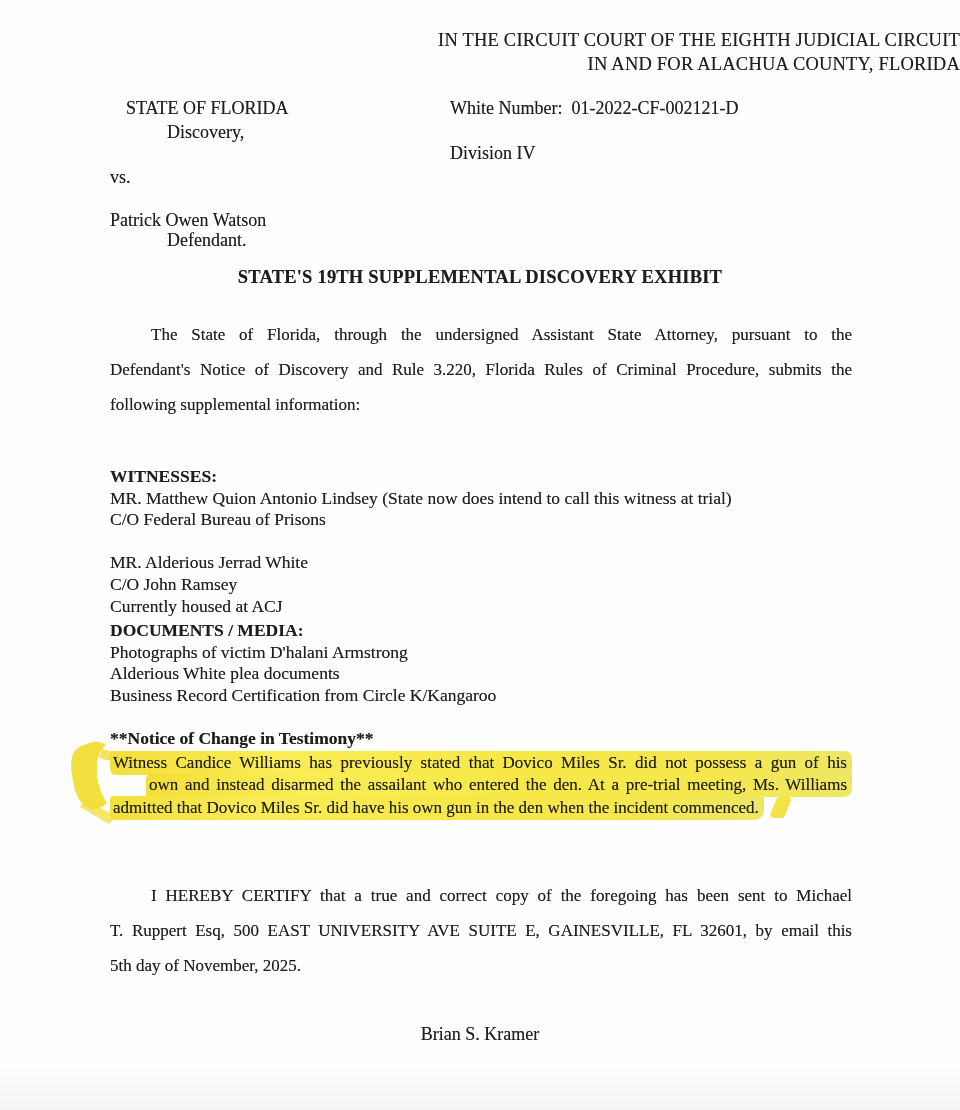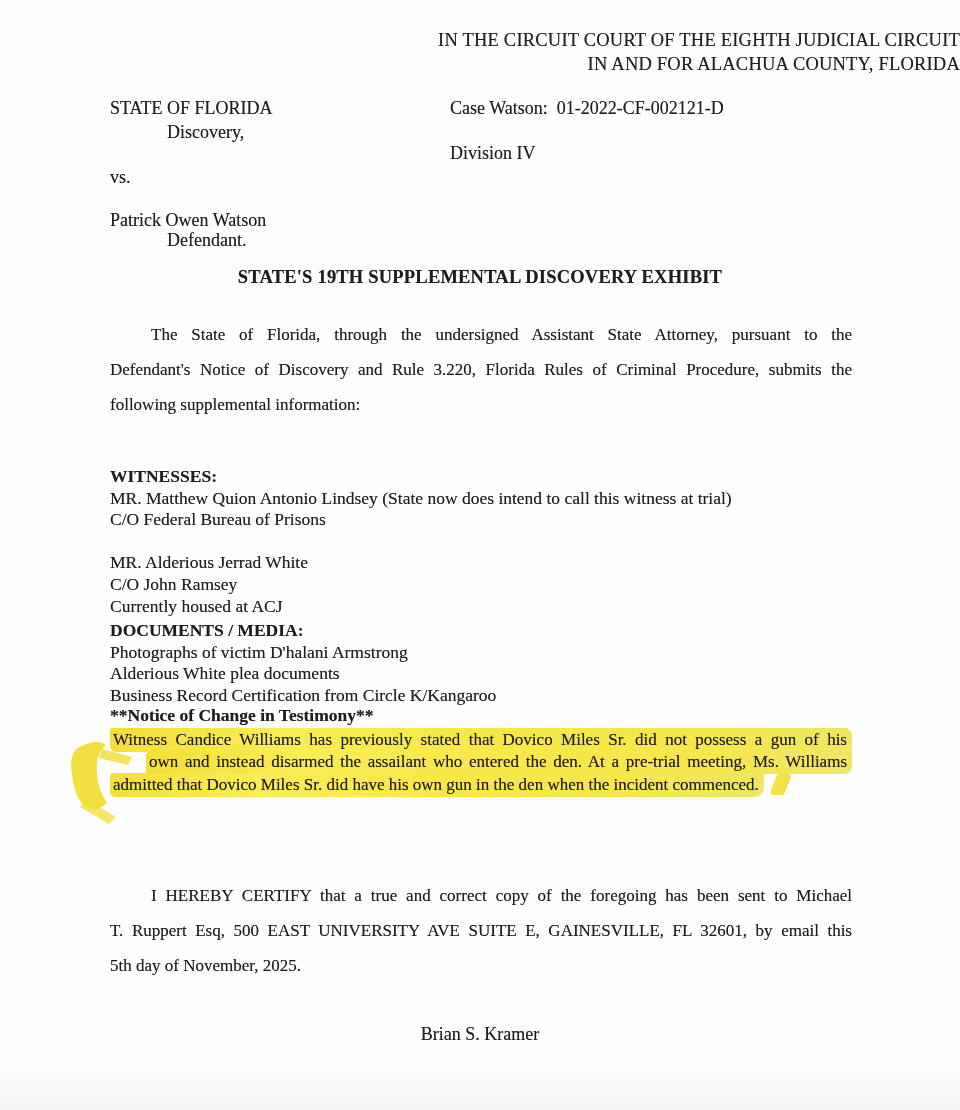--- a/index.html
+++ b/index.html
@@ -22,21 +22,21 @@
     left: 0; right: 0; top: 28px;
     text-align: right;
     font-size: 18.5px;
     line-height: 24px;
     letter-spacing: 0.2px;
   }
 
   
   .caption { left: 110px; top: 98px; width: 742px; height: 160px; }
   .cap-item { position: absolute; font-size: 18px; white-space: nowrap; }
-  .cap-plaintiff      { left: 0;     top: 0;    }
+  .cap-plaintiff      { left: 16px;     top: 0;    }
   .cap-plaintiff-role { left: 57px;  top: 24px; }
   .cap-case           { left: 340px; top: 0;    }
   .cap-division       { left: 340px; top: 45px; }
   .cap-vs             { left: 0;     top: 69px; }
   .cap-defendant      { left: 0;     top: 112px;}
   .cap-defendant-role { left: 57px;  top: 132px;}
   .case-label { margin-right: 9px; }
 
   
   .doc-title {
@@ -59,21 +59,21 @@
   .intro { top: 317px; }
 
   
   .listing { left: 110px; width: 742px; font-size: 17.5px; line-height: 21.6px; }
   .listing .hd { font-weight: bold; }
   .spacer { height: 21.6px; }
   .witnesses { top: 446px; margin-top: 20px; }
   .documents { top: 620px; }
 
   
-  .notice { top: 704px; left: 110px; width: 742px; font-size: 17px; }
+  .notice { top: 727px; left: 110px; width: 742px; font-size: 17px; }
   .notice .hd { font-weight: bold; font-size: 17.5px; line-height: 22px; margin-bottom: 3px; }
   .hl-row { position: relative; line-height: 22.4px; text-align: justify; }
   .hl-row.just { text-align-last: justify; }
   .hl-text {
     background: linear-gradient(91deg, #f3df39 0%, #f9ec55 22%, #f7e847 55%, #f5e74e 82%, #eee765 100%);
     padding: 2px 5px 3px 3px;
     border-radius: 3px 7px 4px 6px;
     box-decoration-break: clone;
   }
   .hl-row-2 .hl-text { border-radius: 6px 3px 8px 2px; margin-left: 36px; }
@@ -120,21 +120,21 @@
 
   <div class="abs court-header">
     <div>IN THE CIRCUIT COURT OF THE EIGHTH JUDICIAL CIRCUIT</div>
     <div>IN AND FOR ALACHUA COUNTY, FLORIDA</div>
   </div>
 
   <div class="abs caption">
     <div class="cap-item cap-plaintiff">STATE OF FLORIDA</div>
     <div class="cap-item cap-plaintiff-role">Discovery,</div>
     <div class="cap-item cap-case">
-      <span class="case-label">Case Watson:</span><span>01-2022-CF-002121-D</span>
+      <span class="case-label">White Number:</span><span>01-2022-CF-002121-D</span>
     </div>
     <div class="cap-item cap-division">Division IV</div>
     <div class="cap-item cap-vs">vs.</div>
     <div class="cap-item cap-defendant">Patrick Owen Watson</div>
     <div class="cap-item cap-defendant-role">Defendant.</div>
   </div>
 
   <div class="abs doc-title">
     <span>STATE'S 19TH SUPPLEMENTAL DISCOVERY EXHIBIT</span>
   </div>

